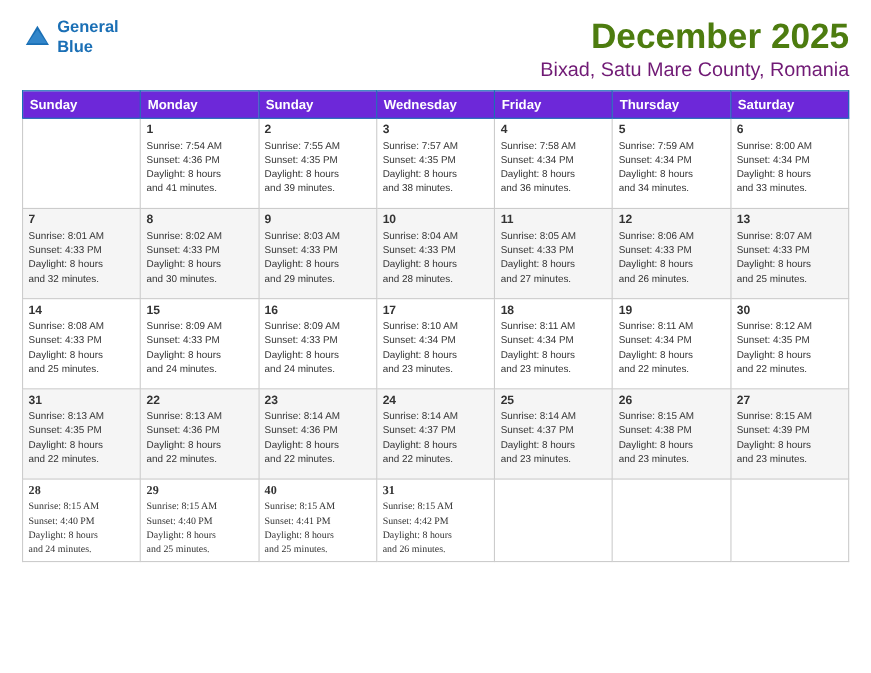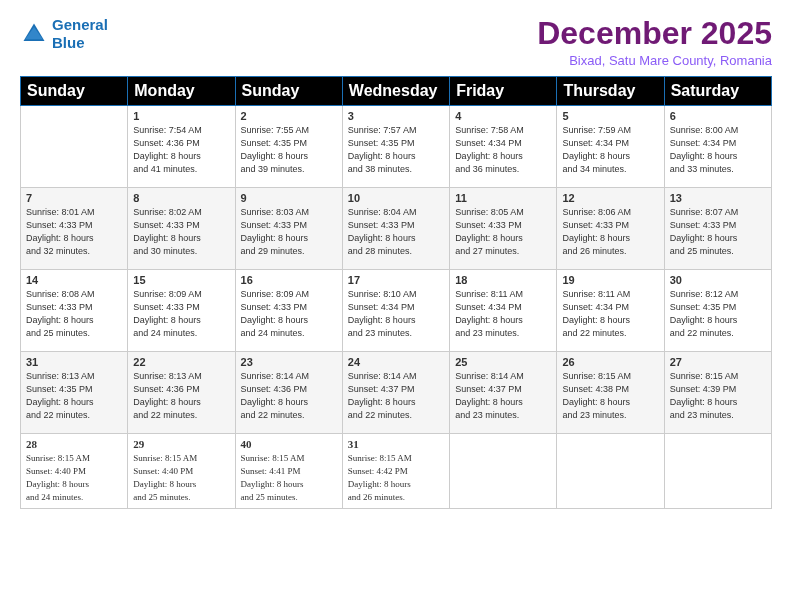--- a/index.html
+++ b/index.html
@@ -40,39 +40,39 @@
     .logo-icon {
       width: 28px;
       height: 28px;
     }
     .title-block {
       text-align: right;
     }
     .main-title {
       font-size: 32px;
       font-weight: bold;
+      color: #4d7c0f;
+      line-height: 1.1;
+    }
+    .subtitle {
+      font-size: 18px;
       color: #701a75;
-      line-height: 1.1;
-    }
-    .subtitle {
-      font-size: 13px;
-      color: #8b5cf6;
       margin-top: 2px;
     }
     .calendar {
       flex: 1;
       border: 1px solid #ccc;
       border-collapse: collapse;
       width: 100%;
       table-layout: fixed;
     }
     .calendar th {
-      background: #000000;
+      background: #6d28d9;
       color: #fff;
-      font-size: 16px;
+      font-size: 12px;
       font-weight: bold;
       text-align: left;
       padding: 5px 6px;
       border: 1px solid #1a6fb5;
     }
     .calendar td {
       vertical-align: top;
       border: 1px solid #ccc;
       padding: 4px 5px;
       font-size: 9.5px;

